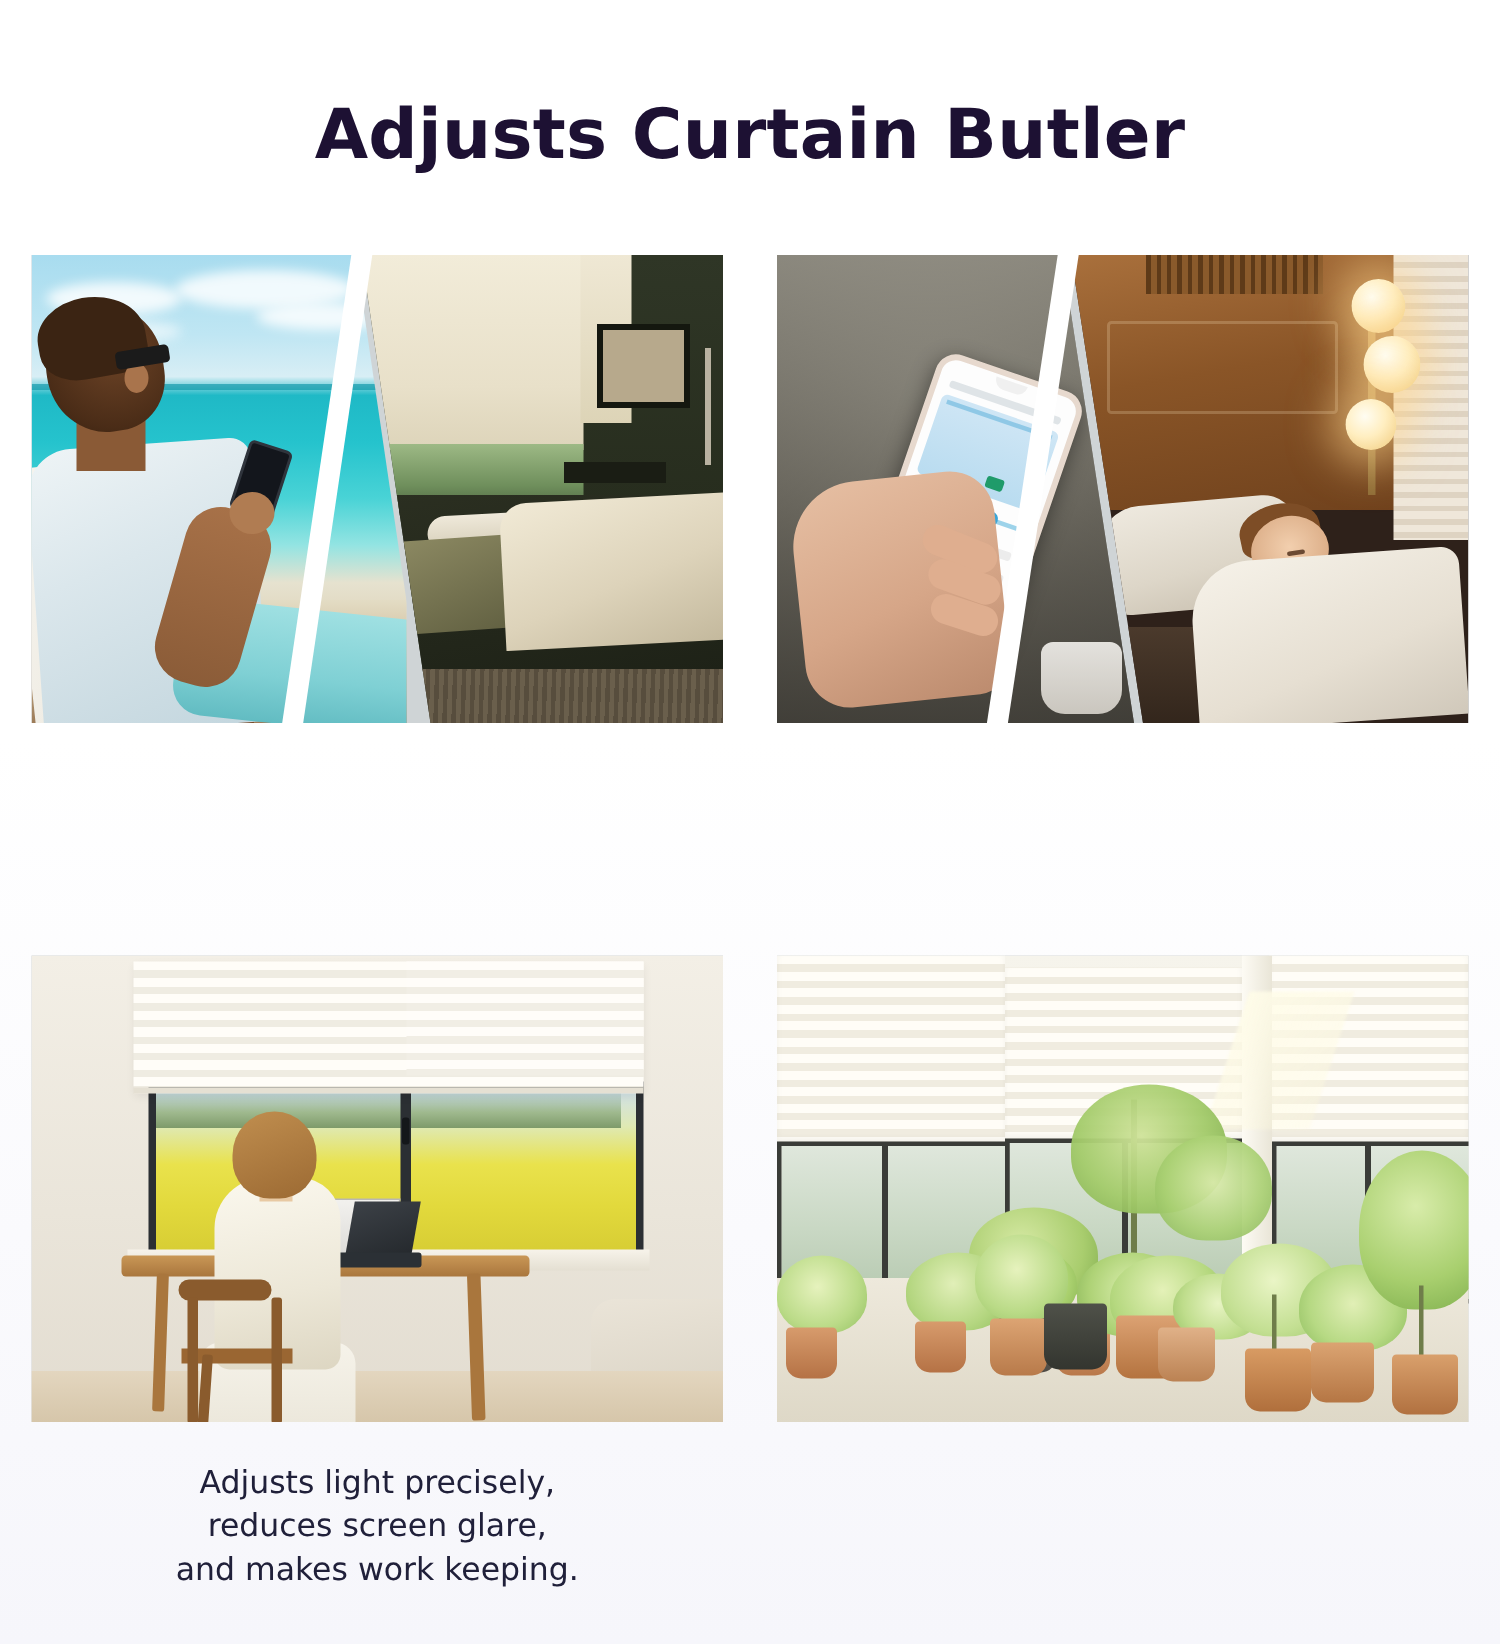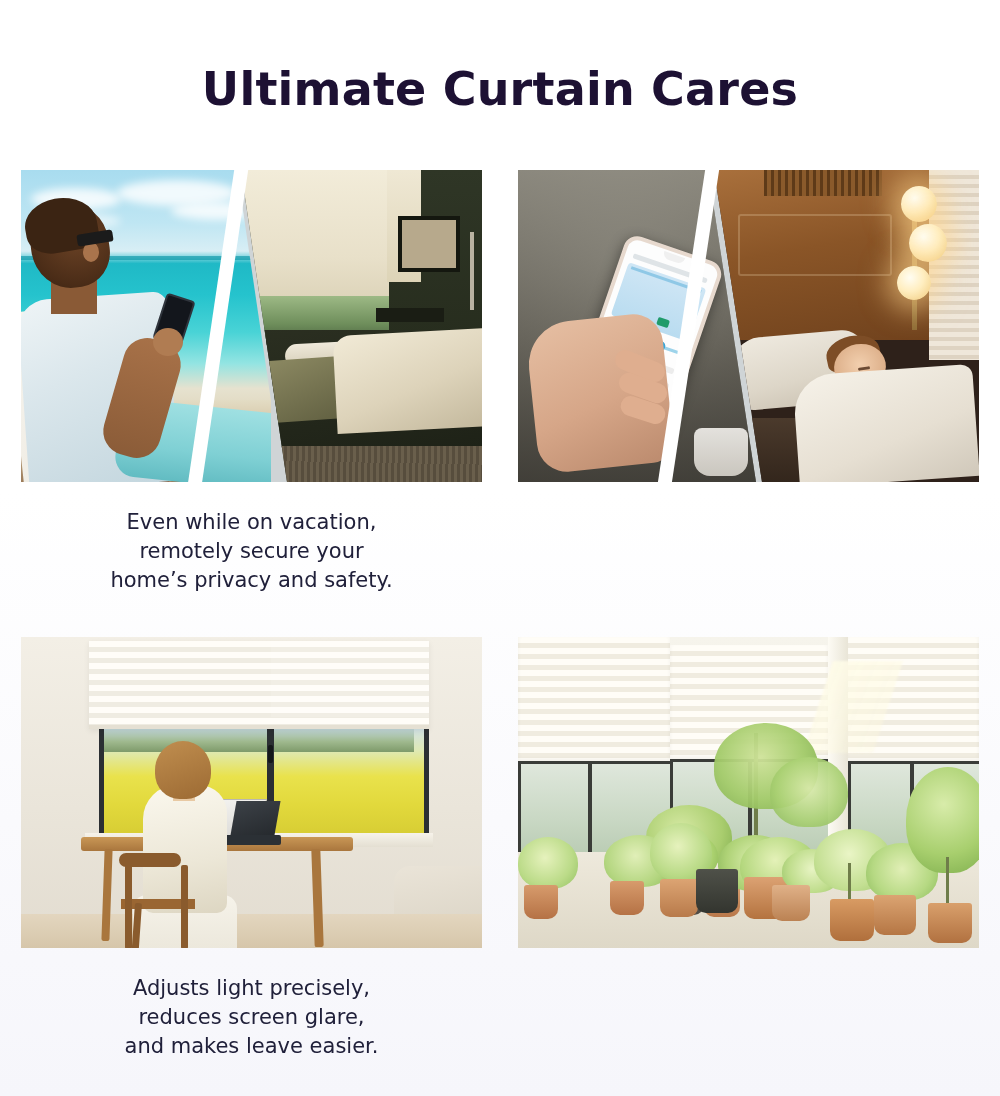--- a/index.html
+++ b/index.html
@@ -298,21 +298,21 @@
               background:linear-gradient(180deg,#eee9dc 0%, #ded8c7 100%); }
   .pot { position:absolute; border-radius:3px 3px 10px 10px; }
   .leafy { position:absolute; border-radius:50% 50% 44% 44%; }
   .trunk { position:absolute; background:#6f7d4a; width:3px; }
 </style>
 </head>
 <body>
 
 <div class="page">
 
-  <div class="title">Ultimate Curtain Cares</div>
+  <div class="title">Adjusts Curtain Butler</div>
 
   <div class="grid">
 
     <div class="card c0">
       <div class="photo">
 
         <div class="half beach" style="clip-path: polygon(0 0, 216px 0, 262px 100%, 0 100%);">
           <div class="cloud cl1"></div>
           <div class="cloud cl2"></div>
           <div class="cloud cl3"></div>
@@ -347,23 +347,20 @@
           <div class="bd-lamp"></div>
           <div class="bd-night"></div>
           <div class="bd-bed" style="left:218px; width:243px;"></div>
           <div class="bd-pillow" style="left:264px;"></div>
           <div class="bd-pillow2" style="left:336px;"></div>
           <div class="bd-duvet2" style="left:238px;"></div>
           <div class="bd-duvet" style="left:314px;"></div>
           <div class="bd-rug" style="left:218px; width:243px;"></div>
         </div>
       </div>
-      <div class="caption">Even while on vacation,
-remotely secure your
-home’s privacy and safety.</div>
     </div>
 
     <div class="card c1">
       <div class="photo">
 
         <div class="half handbg" style="clip-path: polygon(0 0, 190px 0, 238px 100%, 0 100%);">
           <div class="hb-blur"></div>
           <div class="phone">
             <div class="ph-notch"></div>
             <div class="ph-bar"></div>
@@ -436,21 +433,21 @@
         <div class="w3-neck"></div>
         <div class="w3-hair"></div>
         <div class="w3-chair-b"></div>
         <div class="w3-chair-s"></div>
         <div class="w3-chair-lg w3-cl1"></div>
         <div class="w3-chair-lg w3-cl2"></div>
         <div class="w3-chair-lg w3-cl3"></div>
       </div>
       <div class="caption">Adjusts light precisely,
 reduces screen glare,
-and makes leave easier.</div>
+and makes work keeping.</div>
     </div>
 
     <div class="card c3">
       <div class="photo">
         <div class="room4"></div>
         <div class="s4-blind s4-b1"></div>
         <div class="s4-blind s4-b2"></div>
         <div class="s4-blind s4-b3"></div>
         <div class="s4-glass s4-g1"></div>
         <div class="s4-glass s4-g2"></div>

